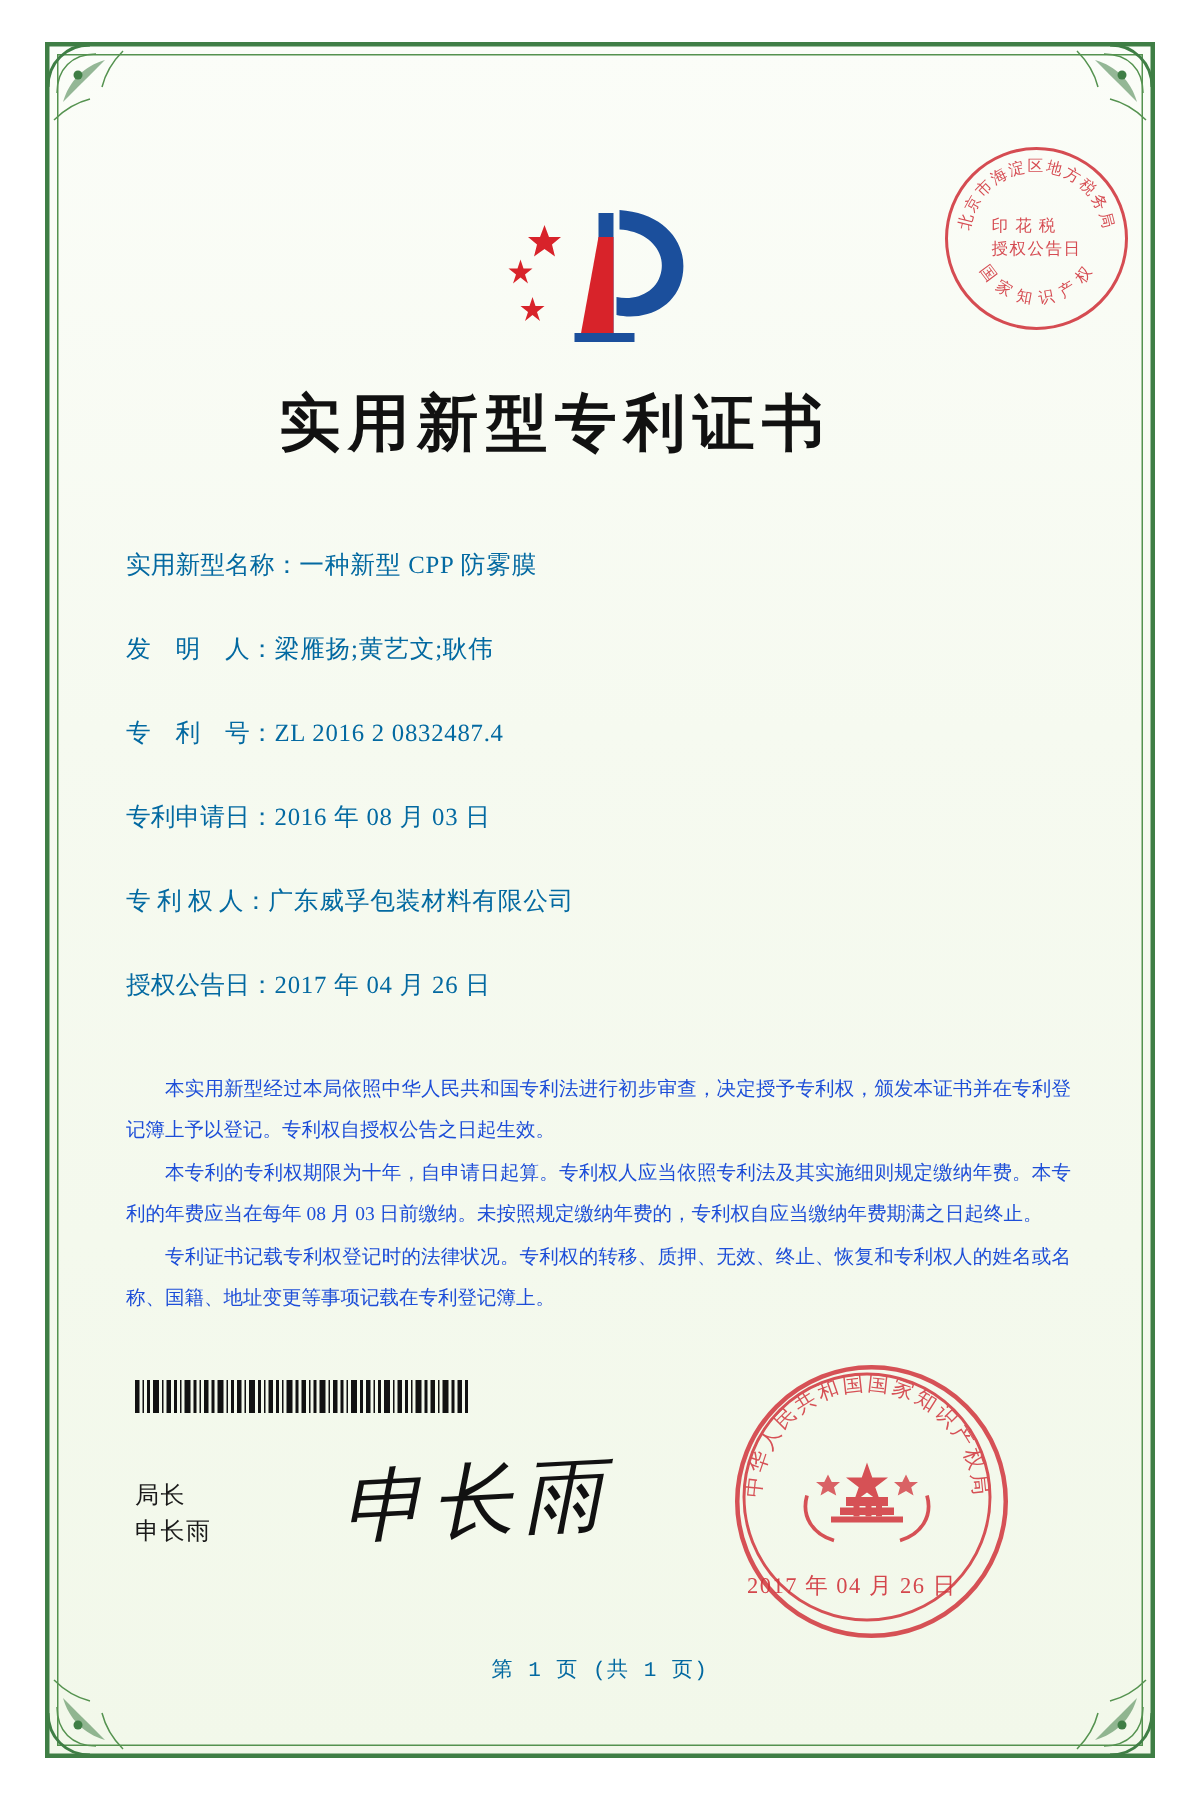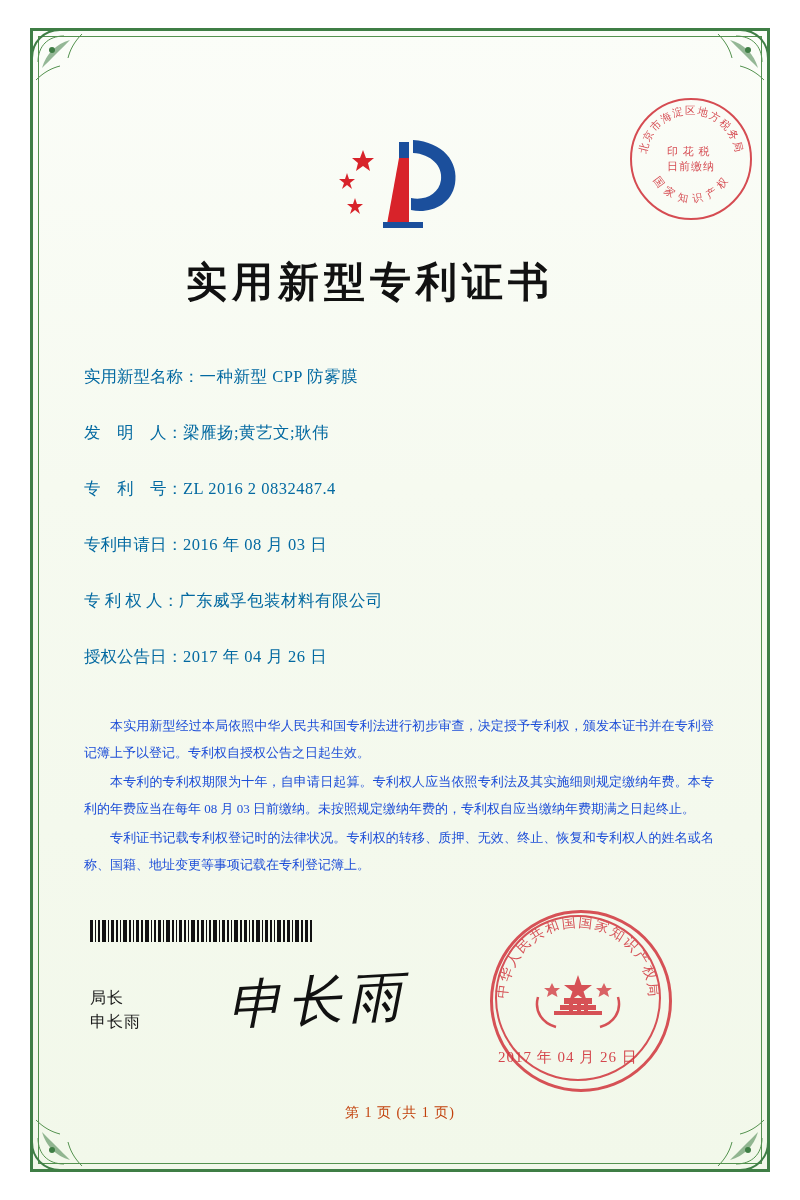--- a/index.html
+++ b/index.html
@@ -216,22 +216,23 @@
   }
 
   
   .footer {
     position: absolute;
     left: 0;
     top: 1104px;
     width: 800px;
     text-align: center;
     font-size: 14px;
-    color: #c2410c;
+    color: #0369a1;
     letter-spacing: 1px;
+    font-family: Liberation Mono, monospace;
   }
 </style>
 </head>
 <body>
 
 <div class="page">
 
   <div class="paper-tint"></div>
 
   <div class="border-outer"></div>
@@ -300,21 +301,21 @@
     <svg class="arc" viewBox="0 0 118 118">
       <defs>
         <path id="arcTop" d="M 14,59 A 45,45 0 0 1 104,59"></path>
         <path id="arcBot" d="M 16,59 A 43,43 0 0 0 102,59"></path>
       </defs>
       <text><textPath href="#arcTop" startOffset="50%" text-anchor="middle">北京市海淀区地方税务局</textPath></text>
       <text><textPath href="#arcBot" startOffset="50%" text-anchor="middle">国 家 知 识 产 权</textPath></text>
     </svg>
     <div class="inner">
       <div>印 花 税</div>
-      <div>日前缴纳</div>
+      <div>授权公告日</div>
     </div>
   </div>
 
   <div class="doc-title">实用新型专利证书</div>
 
   <div class="fields">
     <div class="field">
       <span class="label">实用新型名称：</span><span class="value">一种新型 CPP 防雾膜</span>
     </div>
     <div class="field">

